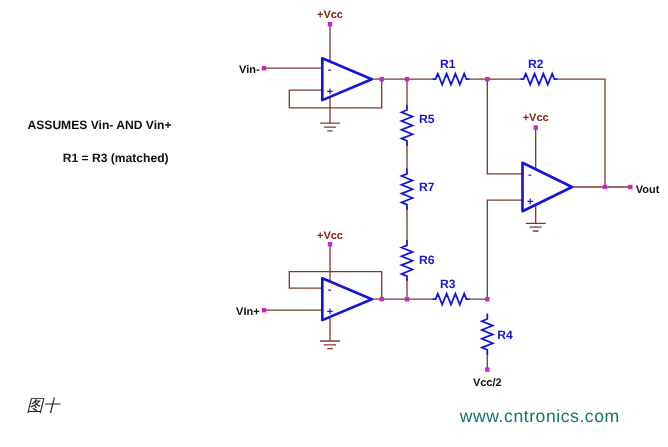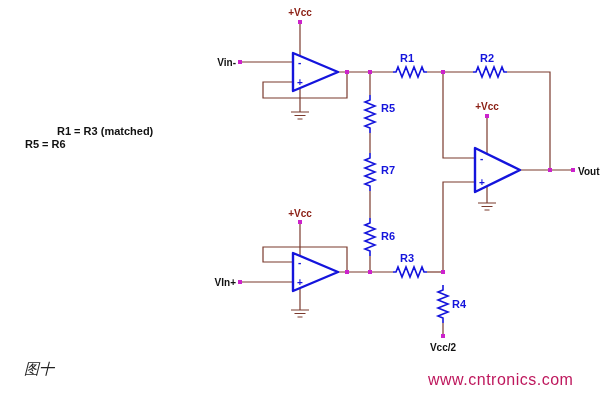--- a/index.html
+++ b/index.html
@@ -14,21 +14,21 @@
   .wire{stroke:#7b3a2d;stroke-width:1.2;fill:none;}
   .comp{stroke:#1414dc;stroke-width:1.6;fill:none;}
   .opamp{stroke:#1414dc;stroke-width:2.4;fill:#ffffff;stroke-linejoin:round;}
   .dot{fill:#cc22cc;}
   
   .notes{position:absolute;left:25px;top:108px;color:#111;
          font:bold 11px/13px "Liberation Sans",sans-serif;white-space:nowrap;}
   .notes .gap{margin-top:17px;margin-left:32px;}
   .caption{position:absolute;left:24px;top:360px;color:#222;
            font:italic 15px "DejaVu Serif",serif;}
-  .watermark{position:absolute;left:428px;top:371px;color:#be185d;
+  .watermark{position:absolute;left:418px;top:371px;color:#0f766e;
              font:16px "Liberation Sans",sans-serif;letter-spacing:0.5px;}
 </style>
 </head>
 <body>
 
 <div class="canvas">
 
   <svg width="607" height="406" viewBox="0 0 607 406">
 
     <g>
@@ -114,20 +114,20 @@
       <text class="rlabel" x="487" y="62" text-anchor="middle">R2</text>
       <text class="rlabel" x="407" y="262" text-anchor="middle">R3</text>
       <text class="rlabel" x="452" y="308" text-anchor="start">R4</text>
       <text class="rlabel" x="381" y="112" text-anchor="start">R5</text>
       <text class="rlabel" x="381" y="240" text-anchor="start">R6</text>
       <text class="rlabel" x="381" y="174" text-anchor="start">R7</text>
     </g>
   </svg>
 
   <div class="notes">
+    <div>ASSUMES Vin- AND Vin+</div>
     <div class="gap">R1 = R3 (matched)</div>
-    <div>R5 = R6</div>
   </div>
 
   <div class="caption">图十</div>
   <div class="watermark">www.cntronics.com</div>
 
 </div>
 
 </body></html>

